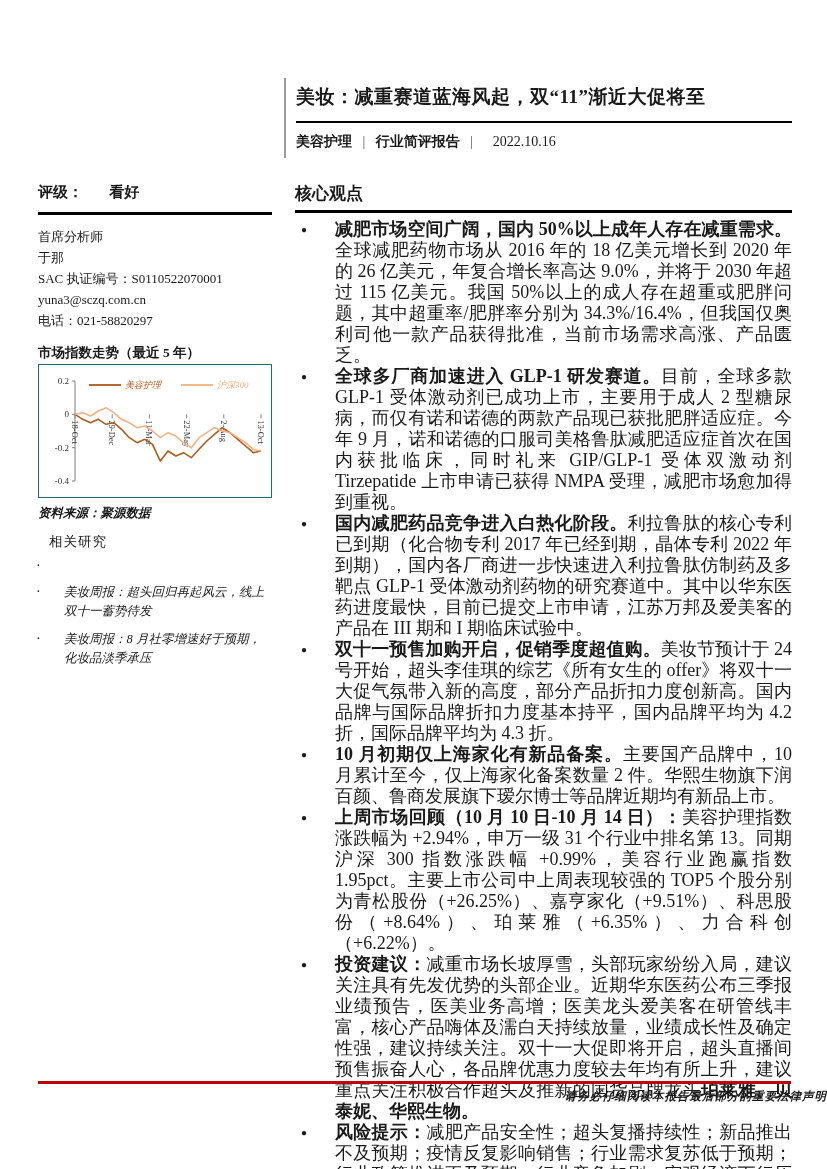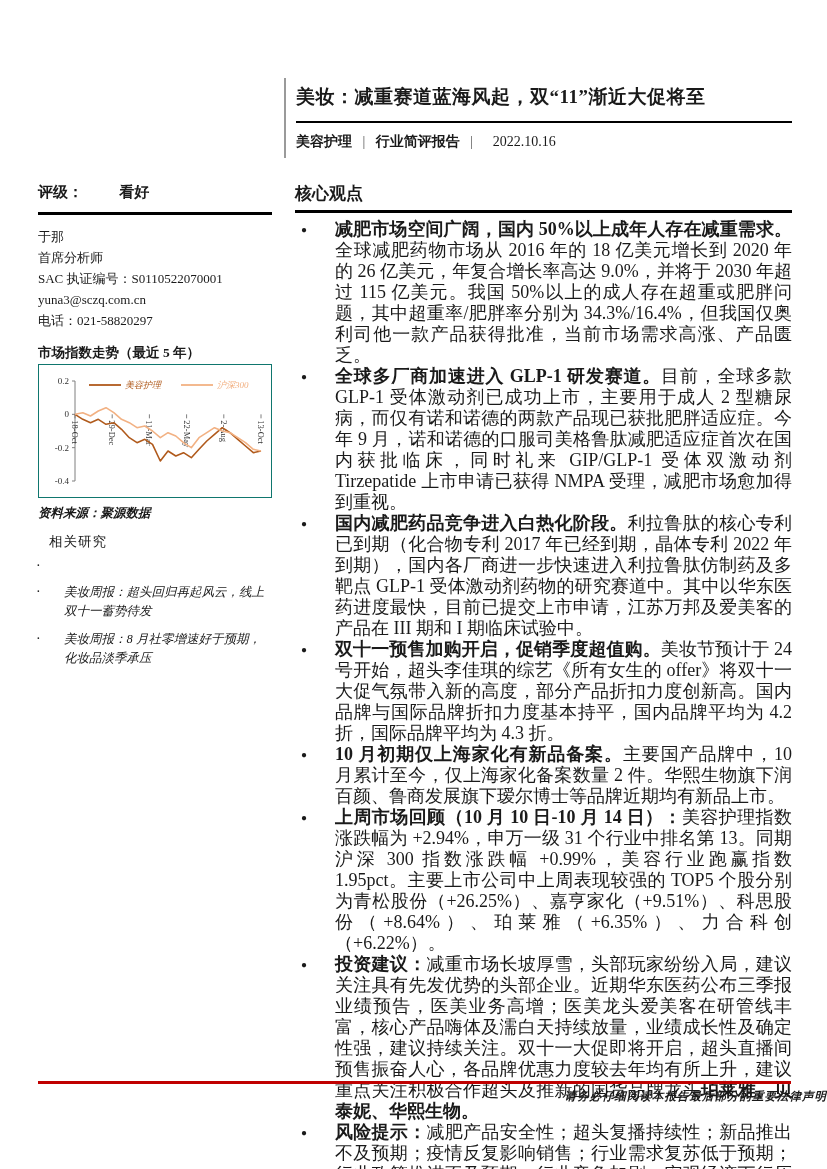--- a/index.html
+++ b/index.html
@@ -15,21 +15,21 @@
     font-size:19px;font-weight:bold;letter-spacing:.5px;line-height:26px;
   }
   .title-rule{position:absolute;left:296px;top:121px;width:496px;height:2px;background:#000;}
   .subtitle{position:absolute;left:296px;top:133px;width:497px;font-size:14px;}
   .subtitle .seg{font-weight:600;}
   .subtitle .sep{color:#555;font-weight:400;margin:0 7px;}
   .subtitle .date{font-weight:400;margin-left:9px;}
   
   .rating-row{position:absolute;left:38px;top:183px;width:234px;
     font-family:"Liberation Sans","DejaVu Sans",sans-serif;font-size:15px;font-weight:bold;}
-  .rating-row .val{margin-left:32px;}
+  .rating-row .val{margin-left:22px;}
   .rating-rule{position:absolute;left:38px;top:212px;width:234px;height:3px;background:#000;}
   .analyst{position:absolute;left:38px;top:226px;width:234px;font-size:13px;line-height:21px;}
   .chart-title{position:absolute;left:38px;top:344px;width:234px;font-size:13.5px;font-weight:bold;}
   .chart-box{position:absolute;left:38px;top:364px;width:232px;height:132px;border:1px solid #0f766e;}
   .chart-source{position:absolute;left:38px;top:505px;width:234px;
     font-size:12.5px;font-style:italic;font-weight:600;}
   .related-title{position:absolute;left:49px;top:533px;width:220px;font-size:13.5px;letter-spacing:1px;}
   .related-list{position:absolute;left:34px;top:557px;width:238px;}
   .related-item{display:flex;margin-bottom:9px;font-size:12.5px;line-height:19px;font-style:italic;}
   .related-item .dot{width:28px;flex:none;font-style:normal;font-size:14px;line-height:17px;text-align:left;padding-left:2px;}
@@ -66,22 +66,22 @@
     <span class="date">2022.10.16</span>
   </div>
 
   <div class="rating-row">
     <span>评级：</span>
     <span class="val">看好</span>
   </div>
   <div class="rating-rule"></div>
 
   <div class="analyst">
+    <div>首席分析师</div>
     <div>于那</div>
-    <div>首席分析师</div>
     <div>SAC 执证编号：S0110522070001</div>
     <div>yuna3@sczq.com.cn</div>
     <div>电话：021-58820297</div>
   </div>
 
   <div class="chart-title">市场指数走势（最近 5 年）</div>
   <div class="chart-box">
     <svg id="chart-svg" width="232" height="132" viewBox="0 0 232 132">
         <line x1="36" y1="16" x2="36" y2="116" stroke="#7f7f7f" stroke-width="1"></line>
         <line x1="33" y1="16" x2="36" y2="16" stroke="#7f7f7f" stroke-width="1"></line>

